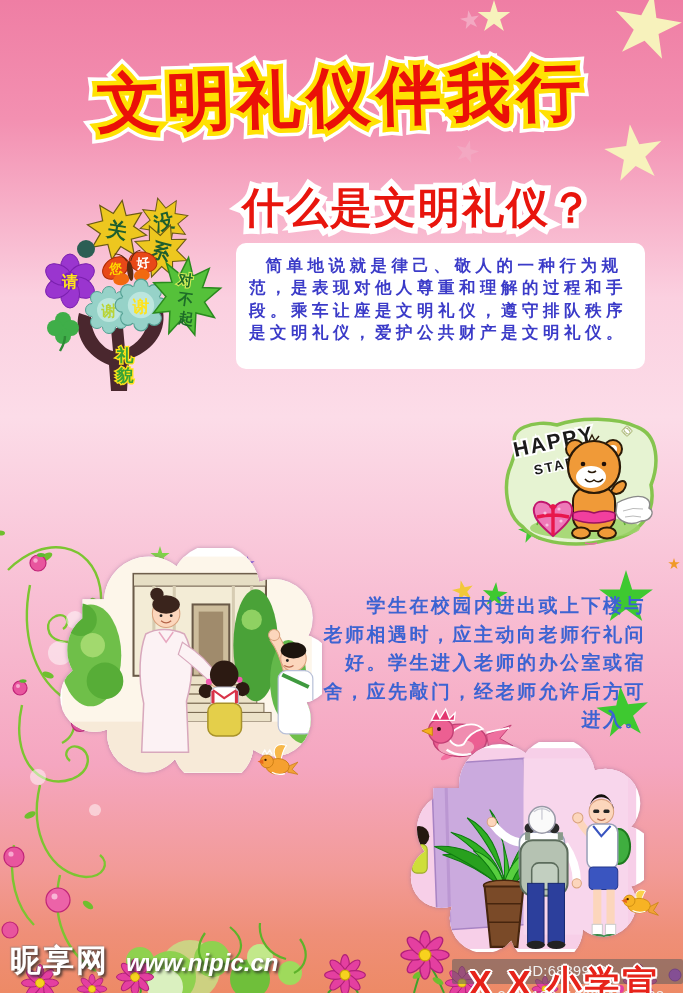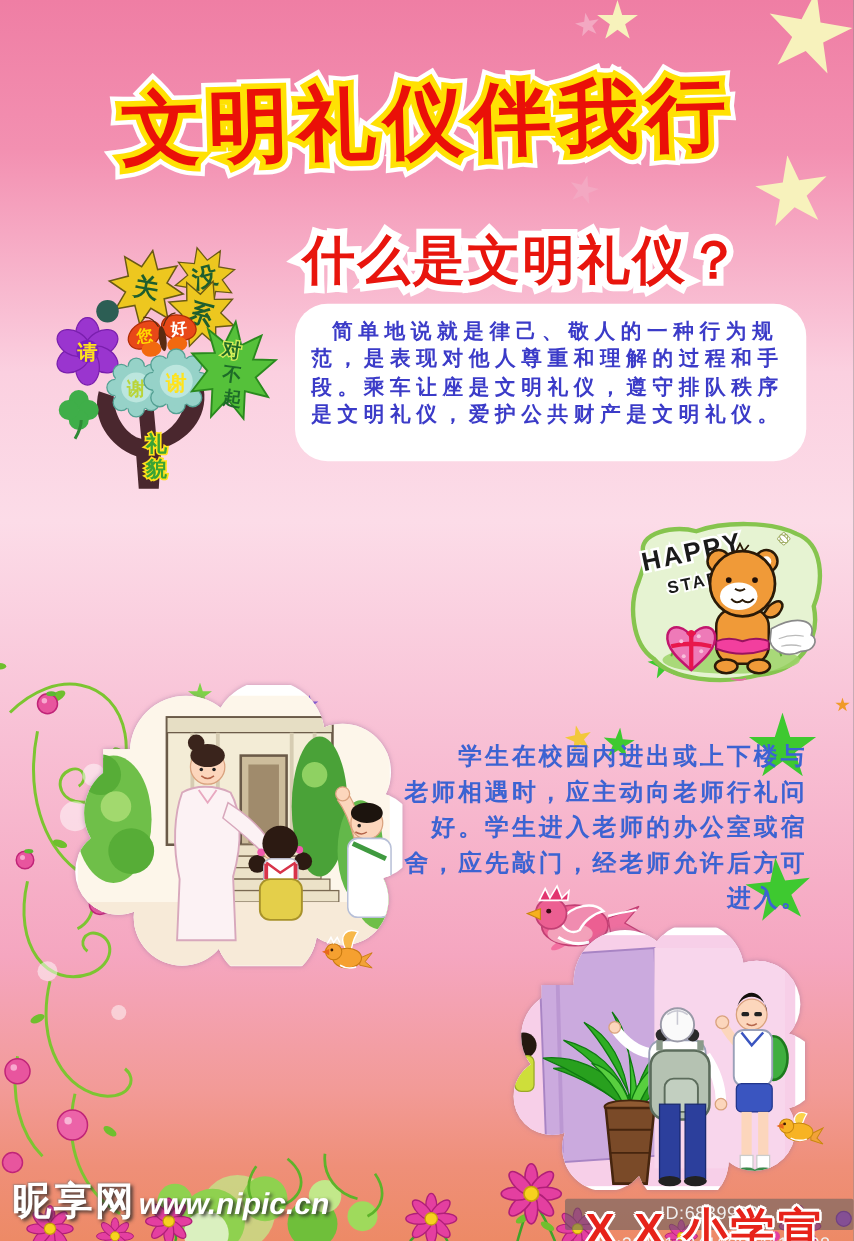--- a/index.html
+++ b/index.html
@@ -15,28 +15,28 @@
   .title span{position:absolute;left:0;top:0;width:100%;text-align:center;font-weight:900;font-size:64px;letter-spacing:6px;white-space:nowrap;}
   .t-white{-webkit-text-stroke:16px #ffffff;color:#fff;}
   .t-yellow{-webkit-text-stroke:9px #ffe103;color:#ffe103;}
   .t-red{color:#ea1008;}
   
   .heading{position:absolute;left:242px;top:180px;width:404px;height:60px;}
   .heading span{position:absolute;left:0;top:0;width:100%;text-align:left;font-weight:900;font-size:42px;letter-spacing:2px;white-space:nowrap;}
   .h-white{-webkit-text-stroke:11px #ffffff;color:#fff;}
   .h-red{color:#e8150d;}
   
-  .def-box{position:absolute;left:236px;top:243px;width:409px;height:126px;background:#ffffff;border-radius:26px;padding:11px 13px;box-sizing:border-box;}
+  .def-box{position:absolute;left:236px;top:243px;width:409px;height:126px;background:#ffffff;border-radius:10px;padding:11px 13px;box-sizing:border-box;}
   .def-text{color:#3b3bc8;font-size:16.5px;line-height:1.36;letter-spacing:4.5px;text-indent:1em;font-weight:600;margin:0;}
   .para{position:absolute;margin:0;font-weight:600;}
   .para2{left:78px;top:400px;width:440px;font-size:21px;line-height:1.6;color:#7b2ed4;letter-spacing:1.5px;text-indent:2em;}
   .para3{left:314px;top:592px;width:332px;font-size:19px;line-height:1.5;color:#3c63d2;letter-spacing:2.5px;text-indent:2em;text-align:right;}
   .para4{left:132px;top:804px;width:298px;font-size:18px;line-height:1.42;color:#151515;letter-spacing:3px;text-indent:3.4em;}
   
-  .wm{position:absolute;left:10px;top:940px;display:flex;align-items:baseline;gap:2px;}
+  .wm{position:absolute;left:10px;top:940px;display:flex;align-items:baseline;gap:17px;}
   .wm-name{font-size:31px;font-weight:900;color:#fff;letter-spacing:2px;text-shadow:2px 2px 3px rgba(40,40,40,.85),-1px -1px 1px rgba(130,130,130,.5);}
   .wm-url{font-size:24px;font-weight:700;font-style:italic;color:#fff;text-shadow:2px 2px 3px rgba(40,40,40,.85);text-align:right;}
   .idbar{position:absolute;left:452px;top:959px;width:231px;height:25px;background:rgba(92,92,92,.55);color:#efefef;font-size:14.5px;line-height:25px;text-align:center;letter-spacing:.4px;border-radius:2px;}
   .school{position:absolute;left:446px;top:960px;width:237px;text-align:center;font-size:35px;font-weight:900;color:#e7231a;letter-spacing:3px;white-space:nowrap;
     text-shadow:2px 0 #fff,-2px 0 #fff,0 2px #fff,0 -2px #fff,1.5px 1.5px #fff,-1.5px -1.5px #fff,1.5px -1.5px #fff,-1.5px 1.5px #fff;}
   .cloud{filter:drop-shadow(0 0 2px rgba(150,110,150,.55));}
   svg{font-family:"Liberation Sans","DejaVu Sans",sans-serif;}
 </style>
 </head>
 <body>

